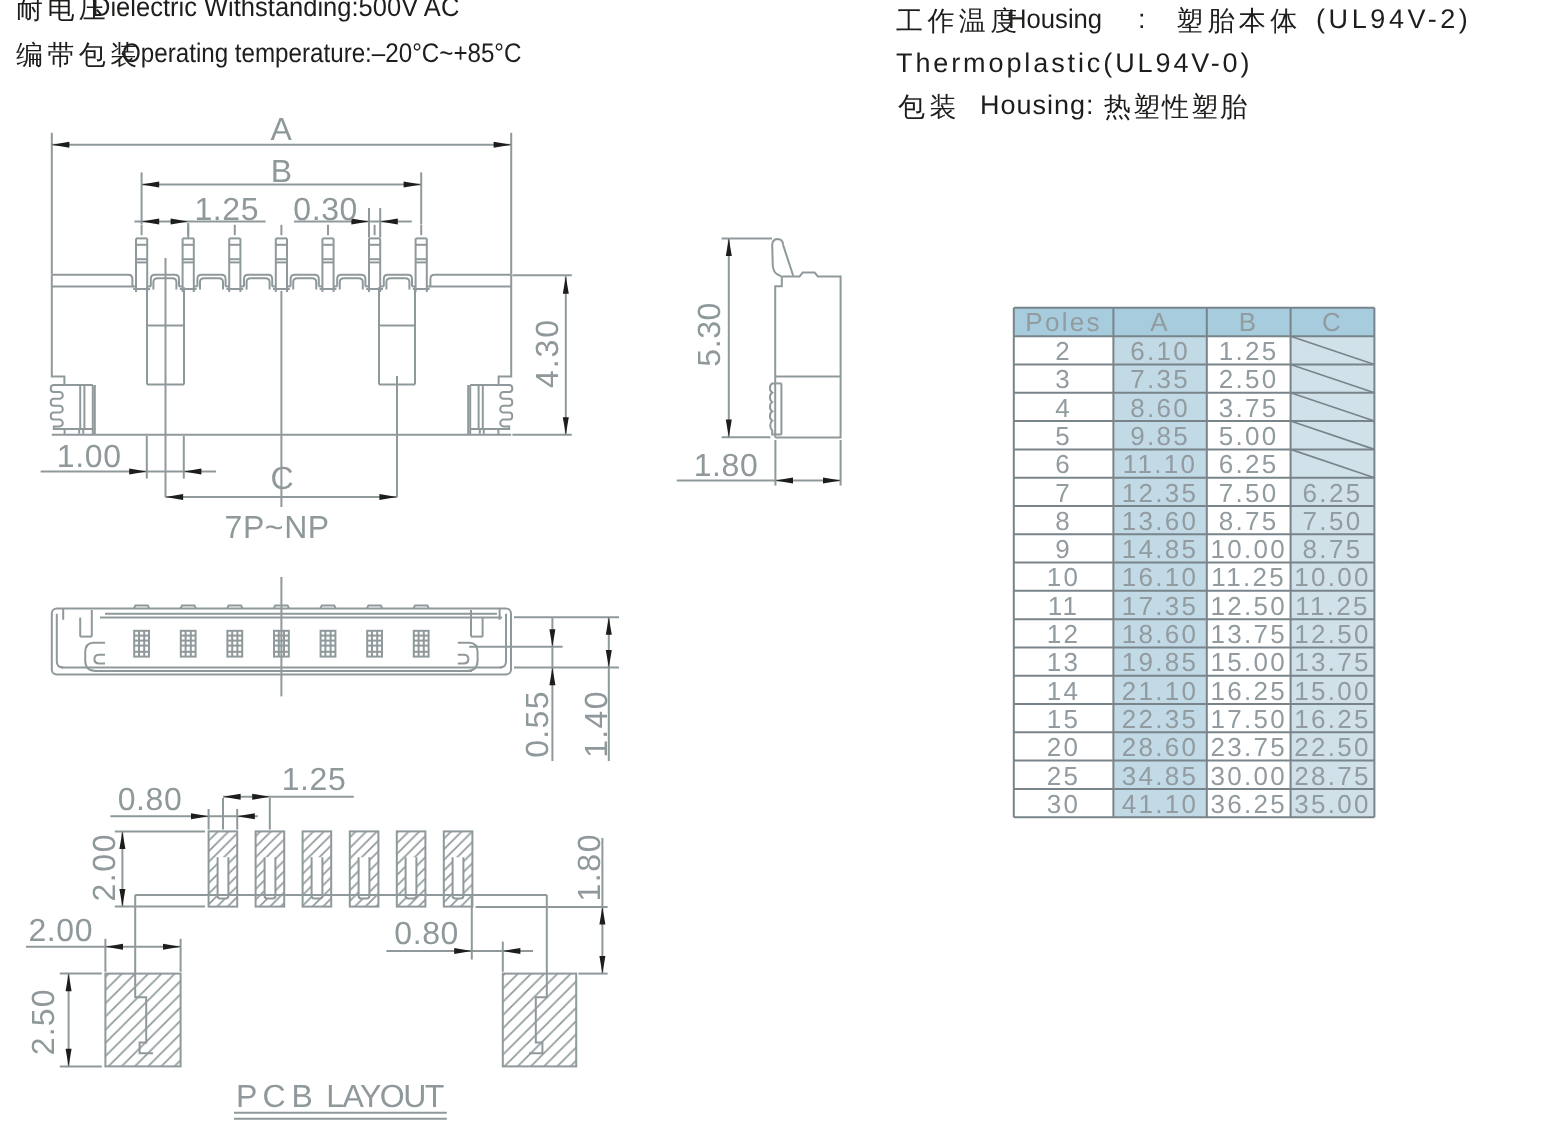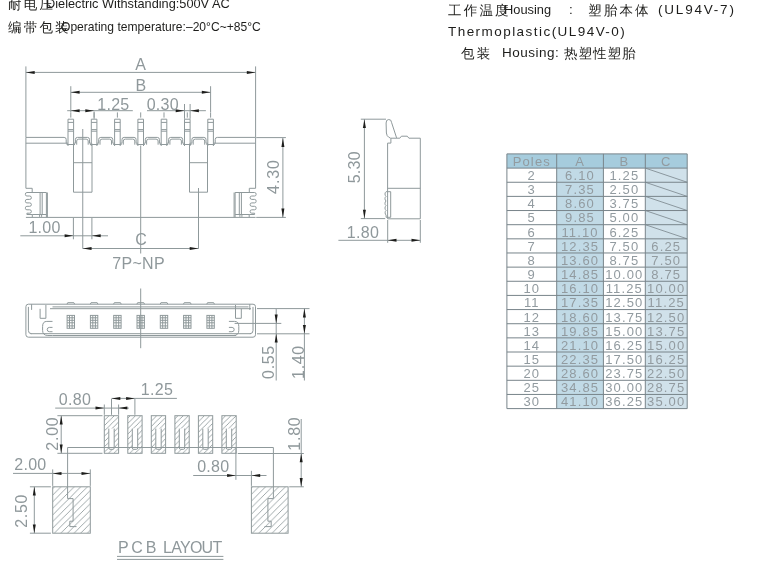--- a/index.html
+++ b/index.html
@@ -15,26 +15,26 @@
 </div>
 <div class="hdr" style="left:0;top:19.3px;height:20px;width:400px">
   <span class="cjk" style="left:8px">编带包装</span>
   <span style="left:61px;transform:scaleX(0.895)">Operating temperature:–20°C~+85°C</span>
 </div>
 <div class="hdr" style="left:0;top:2.2px;height:20px;width:780px">
   <span class="cjk" style="left:448px">工作温度</span>
   <span style="left:504px;transform:scaleX(0.95)">Housing</span>
   <span style="left:569px">:</span>
   <span class="cjk" style="left:588px">塑胎本体</span>
-  <span style="left:658px;letter-spacing:1.8px">(UL94V-7)</span>
+  <span style="left:658px;letter-spacing:1.8px">(UL94V-2)</span>
 </div>
 <div class="hdr" style="left:0;top:23.5px;height:20px;width:648px">
   <span style="left:448px;letter-spacing:1.45px">Thermoplastic(UL94V-0)</span>
 </div>
-<div class="hdr" style="left:16px;top:45.2px;height:20px;width:676px">
+<div class="hdr" style="left:4px;top:45.2px;height:20px;width:676px">
   <span class="cjk" style="left:445px">包装</span>
   <span style="left:486px;letter-spacing:0.5px">Housing:</span>
   <span style="left:548px;letter-spacing:1px">热塑性塑胎</span>
 </div>
 <svg width="780" height="568" style="position:absolute;left:0;top:0">
 <defs>
 <pattern id="h1" width="5.3" height="5.3" patternUnits="userSpaceOnUse">
  <path d="M-1.5,1.5 L1.5,-1.5 M-1.5,6.8 L6.8,-1.5 M3.8,6.8 L6.8,3.8" stroke="#8f999b" stroke-width="0.85" fill="none"></path>
 </pattern>
 <pattern id="h2" width="6.6" height="6.6" patternUnits="userSpaceOnUse">

